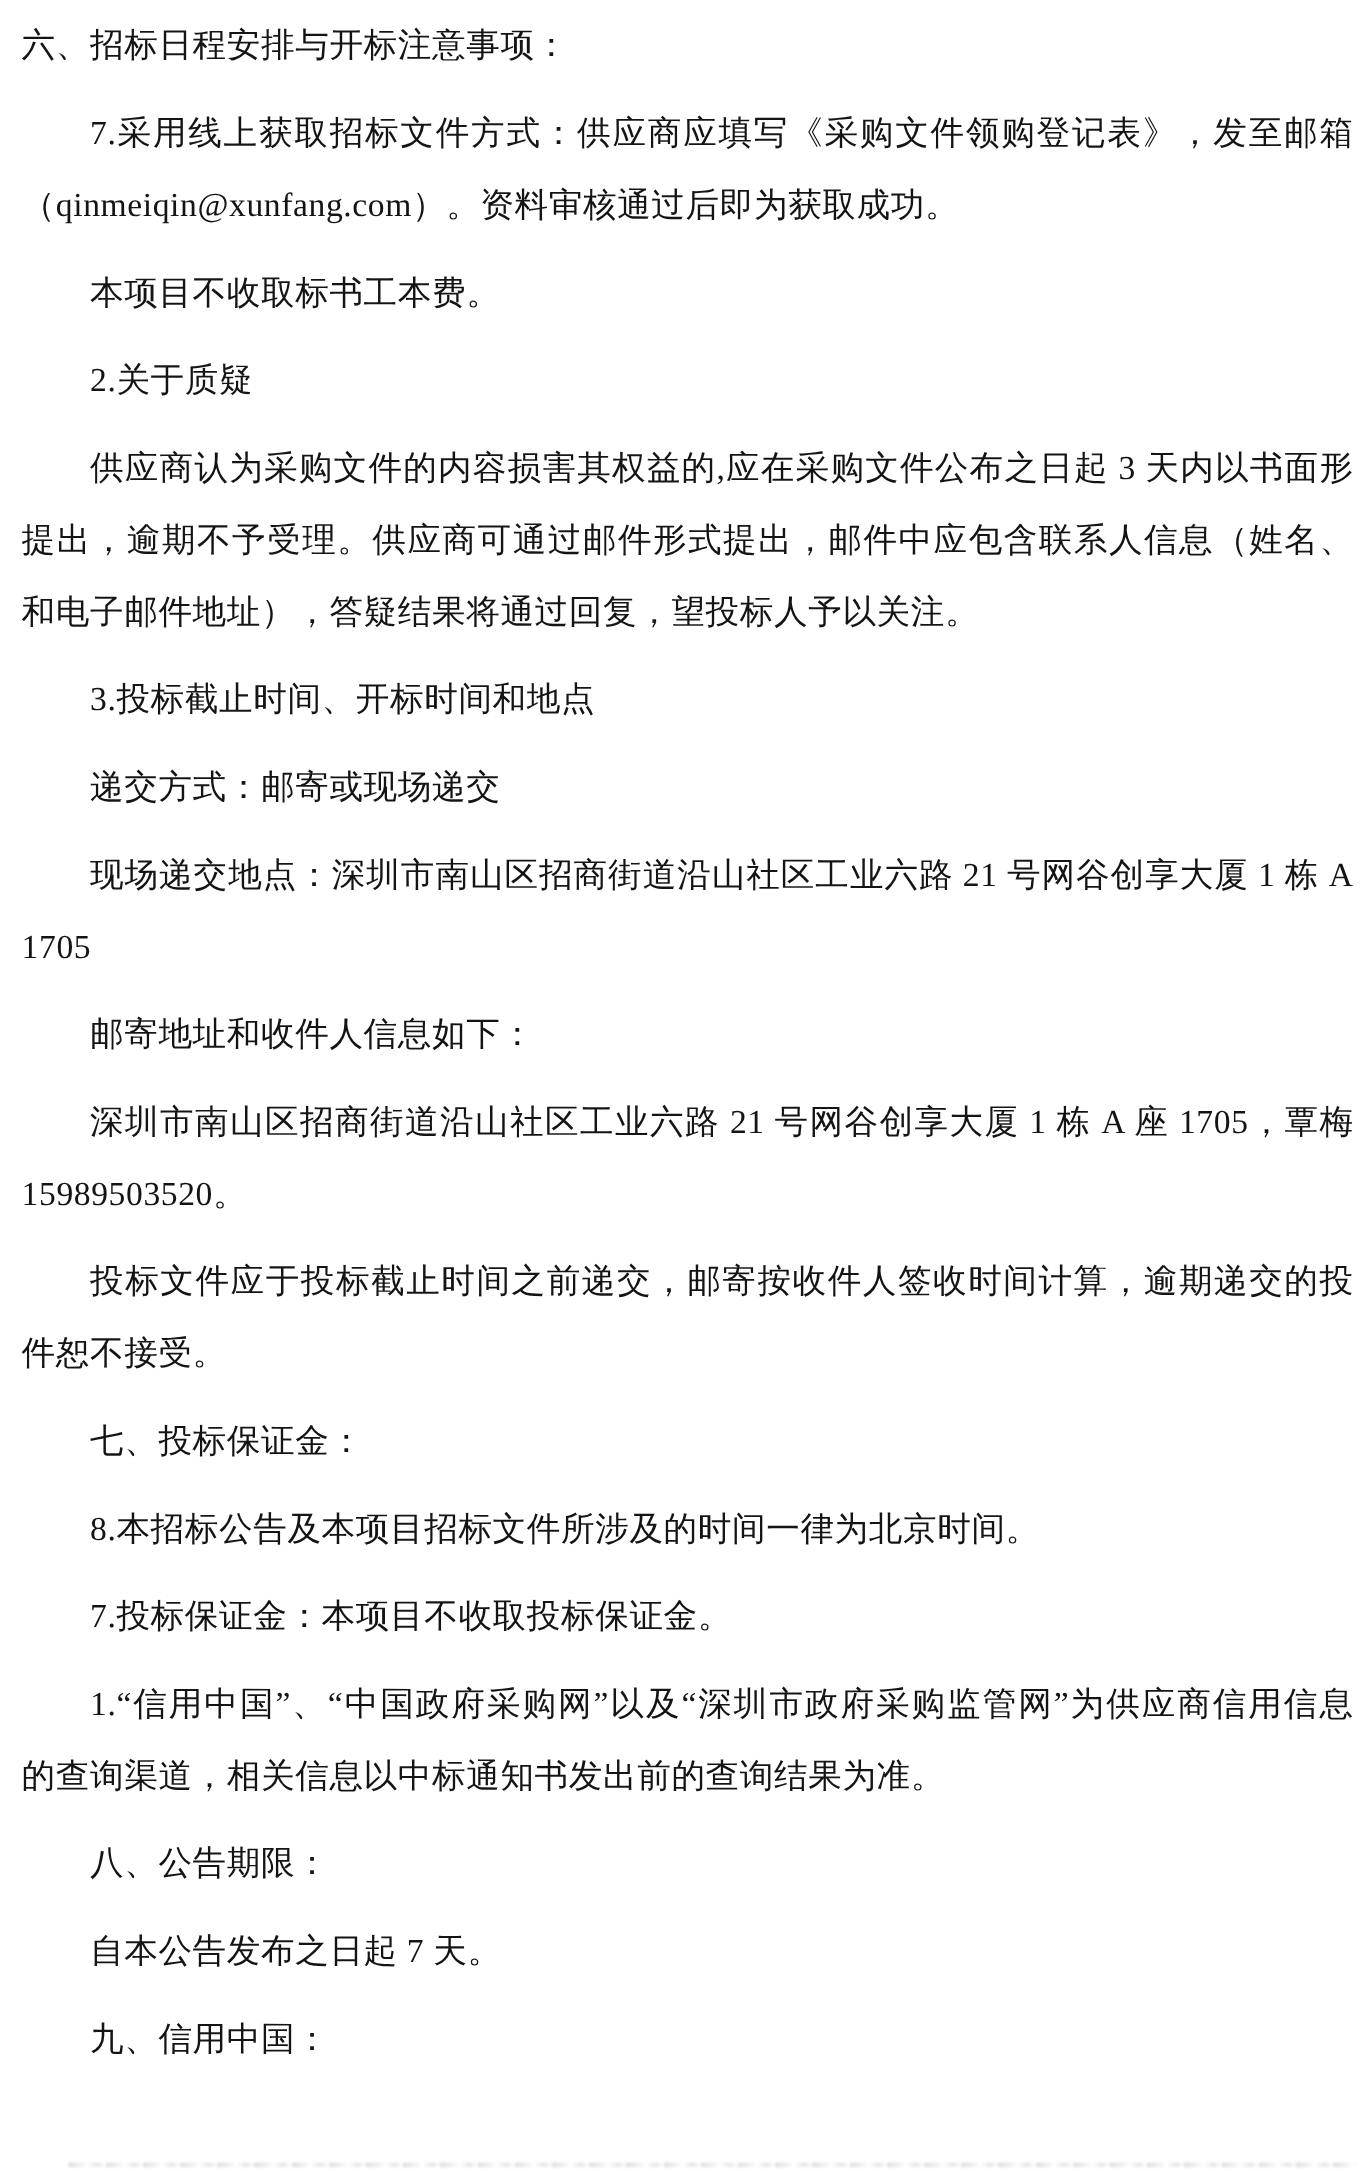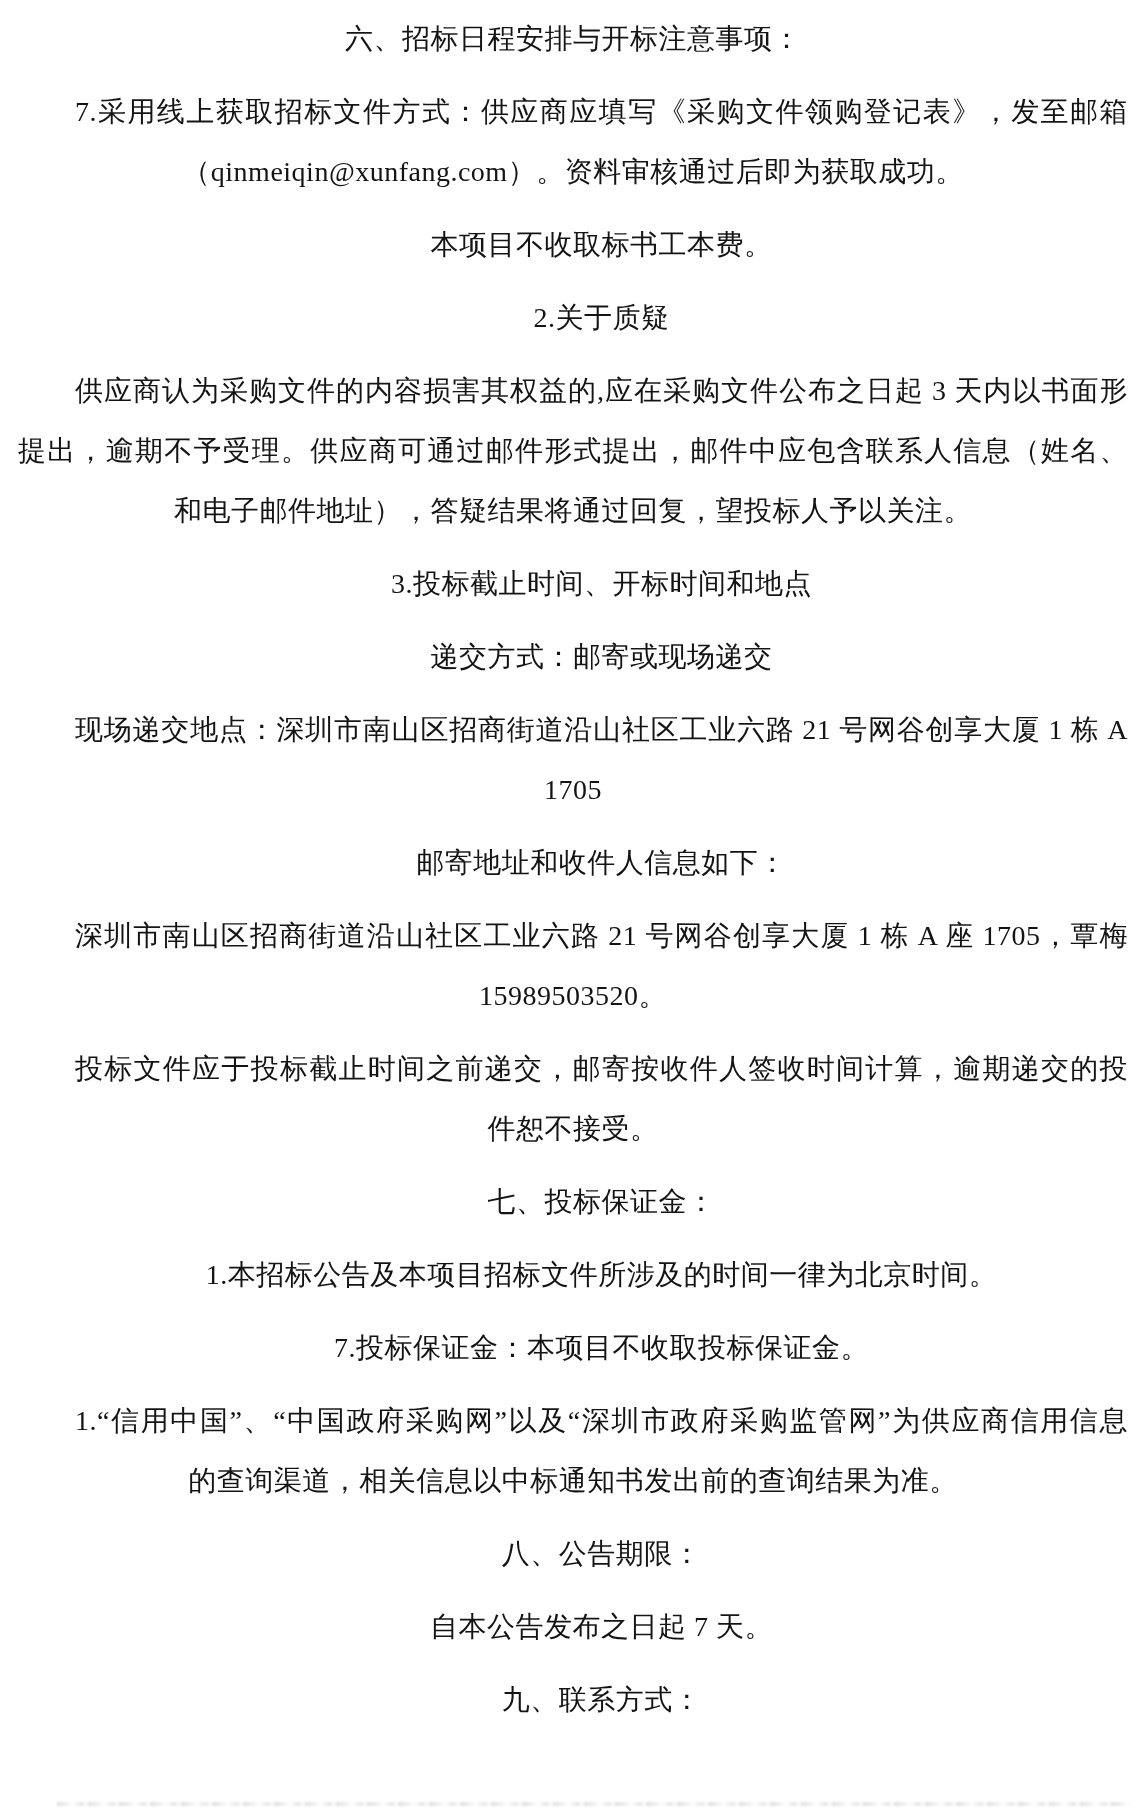--- a/index.html
+++ b/index.html
@@ -24,21 +24,20 @@
     box-sizing: border-box;
     overflow: hidden;
   }
   .line {
     height: 60px;
     line-height: 60px;
     font-size: 28px;
     overflow: hidden;
     white-space: pre;
     letter-spacing: 0.5px;
-    text-align: center;
   }
   .line.indent {
     padding-left: 57px;
   }
   .line.para {
     margin-top: 13px;
   }
   .page .line:first-child {
     margin-top: 0;
   }
@@ -77,22 +76,22 @@
       <div class="line indent para">3.投标截止时间、开标时间和地点</div>
       <div class="line indent para">递交方式：邮寄或现场递交</div>
       <div class="line indent full para">现场递交地点：深圳市南山区招商街道沿山社区工业六路 21 号网谷创享大厦 1 栋 A 座</div>
       <div class="line">1705</div>
       <div class="line indent para">邮寄地址和收件人信息如下：</div>
       <div class="line indent full para">深圳市南山区招商街道沿山社区工业六路 21 号网谷创享大厦 1 栋 A 座 1705，覃梅琴，</div>
       <div class="line">15989503520。</div>
       <div class="line indent full para">投标文件应于投标截止时间之前递交，邮寄按收件人签收时间计算，逾期递交的投标文</div>
       <div class="line">件恕不接受。</div>
       <div class="line indent para">七、投标保证金：</div>
-      <div class="line indent para">1.本招标公告及本项目招标文件所涉及的时间一律为北京时间。</div>
+      <div class="line indent para">8.本招标公告及本项目招标文件所涉及的时间一律为北京时间。</div>
       <div class="line indent para">7.投标保证金：本项目不收取投标保证金。</div>
       <div class="line indent full para">1.“信用中国”、“中国政府采购网”以及“深圳市政府采购监管网”为供应商信用信息</div>
       <div class="line">的查询渠道，相关信息以中标通知书发出前的查询结果为准。</div>
       <div class="line indent para">八、公告期限：</div>
       <div class="line indent para">自本公告发布之日起 7 天。</div>
-      <div class="line indent para">九、联系方式：</div>
+      <div class="line indent para">九、信用中国：</div>
     </div>
   <div class="clipped-strip"></div>
 </main>
 
 </body></html>

